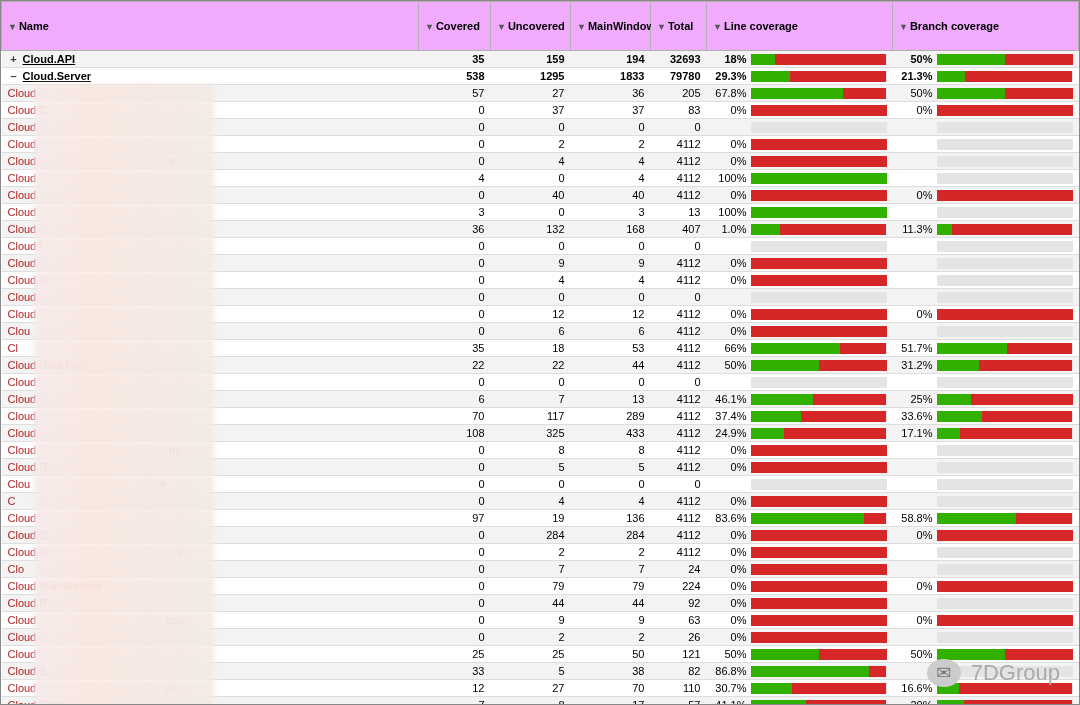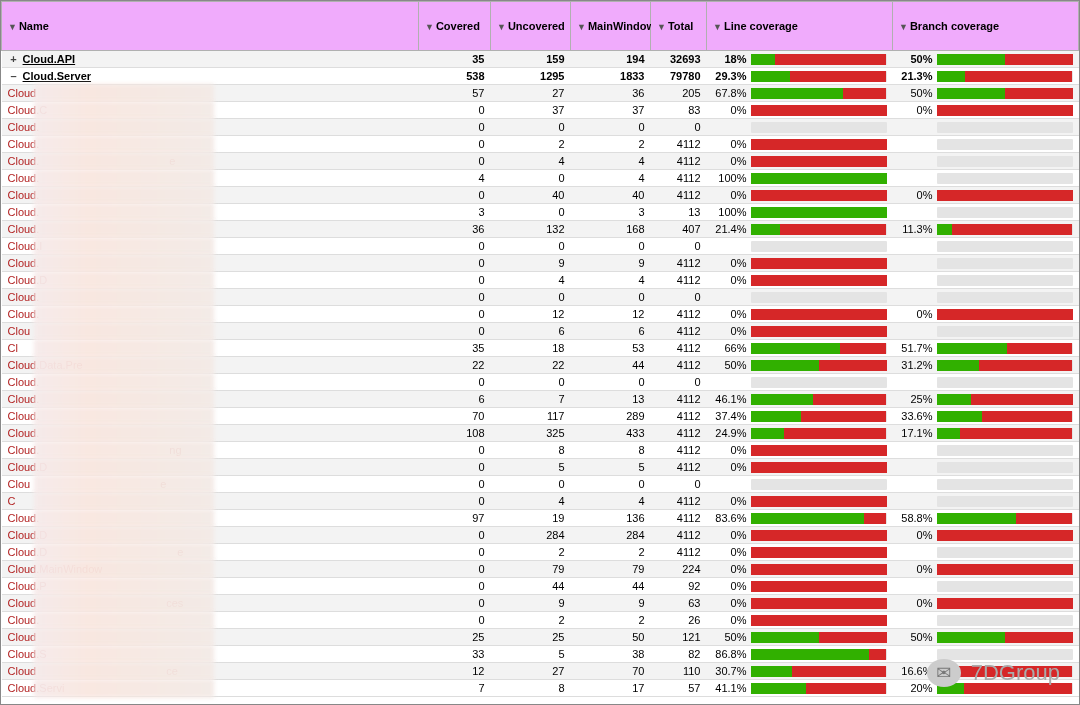--- a/index.html
+++ b/index.html
@@ -391,21 +391,21 @@
         </td>
       </tr>
       <tr>
         <td class="blur"><span class="link">Cloud.</span></td>
         <td class="num">36</td>
         <td class="num">132</td>
         <td class="num">168</td>
         <td class="num">407</td>
         <td>
           <div class="covCell">
-            <span class="pct">21.4%</span>
+            <span class="pct">1.0%</span>
             <span class="barwrap">
               <span class="bar">
                 <span class="bar-g" style="width:21.4%"></span>
                 <span class="bar-r" style="left:21.4%;width:78.6%"></span>
               </span>
             </span>
           </div>
         </td>
         <td>
           <div class="covCell">
@@ -898,20 +898,46 @@
             </span>
           </div>
         </td>
       </tr>
       <tr>
         <td class="blur"><span class="link">Cloud.D</span><span style="color:#b22222;margin-left:130px">e</span></td>
         <td class="num">0</td>
         <td class="num">2</td>
         <td class="num">2</td>
         <td class="num">4112</td>
+        <td>
+          <div class="covCell">
+            <span class="pct">0%</span>
+            <span class="barwrap">
+              <span class="bar">
+                <span class="bar-g" style="width:0%"></span>
+                <span class="bar-r" style="left:0%;width:100%"></span>
+              </span>
+            </span>
+          </div>
+        </td>
+        <td>
+          <div class="covCell">
+            <span class="pct"></span>
+            <span class="barwrap">
+              <span class="bar"></span>
+            </span>
+          </div>
+        </td>
+      </tr>
+      <tr>
+        <td class="blur"><span class="link">Clo</span></td>
+        <td class="num">0</td>
+        <td class="num">7</td>
+        <td class="num">7</td>
+        <td class="num">24</td>
         <td>
           <div class="covCell">
             <span class="pct">0%</span>
             <span class="barwrap">
               <span class="bar">
                 <span class="bar-g" style="width:0%"></span>
                 <span class="bar-r" style="left:0%;width:100%"></span>
               </span>
             </span>
           </div>

